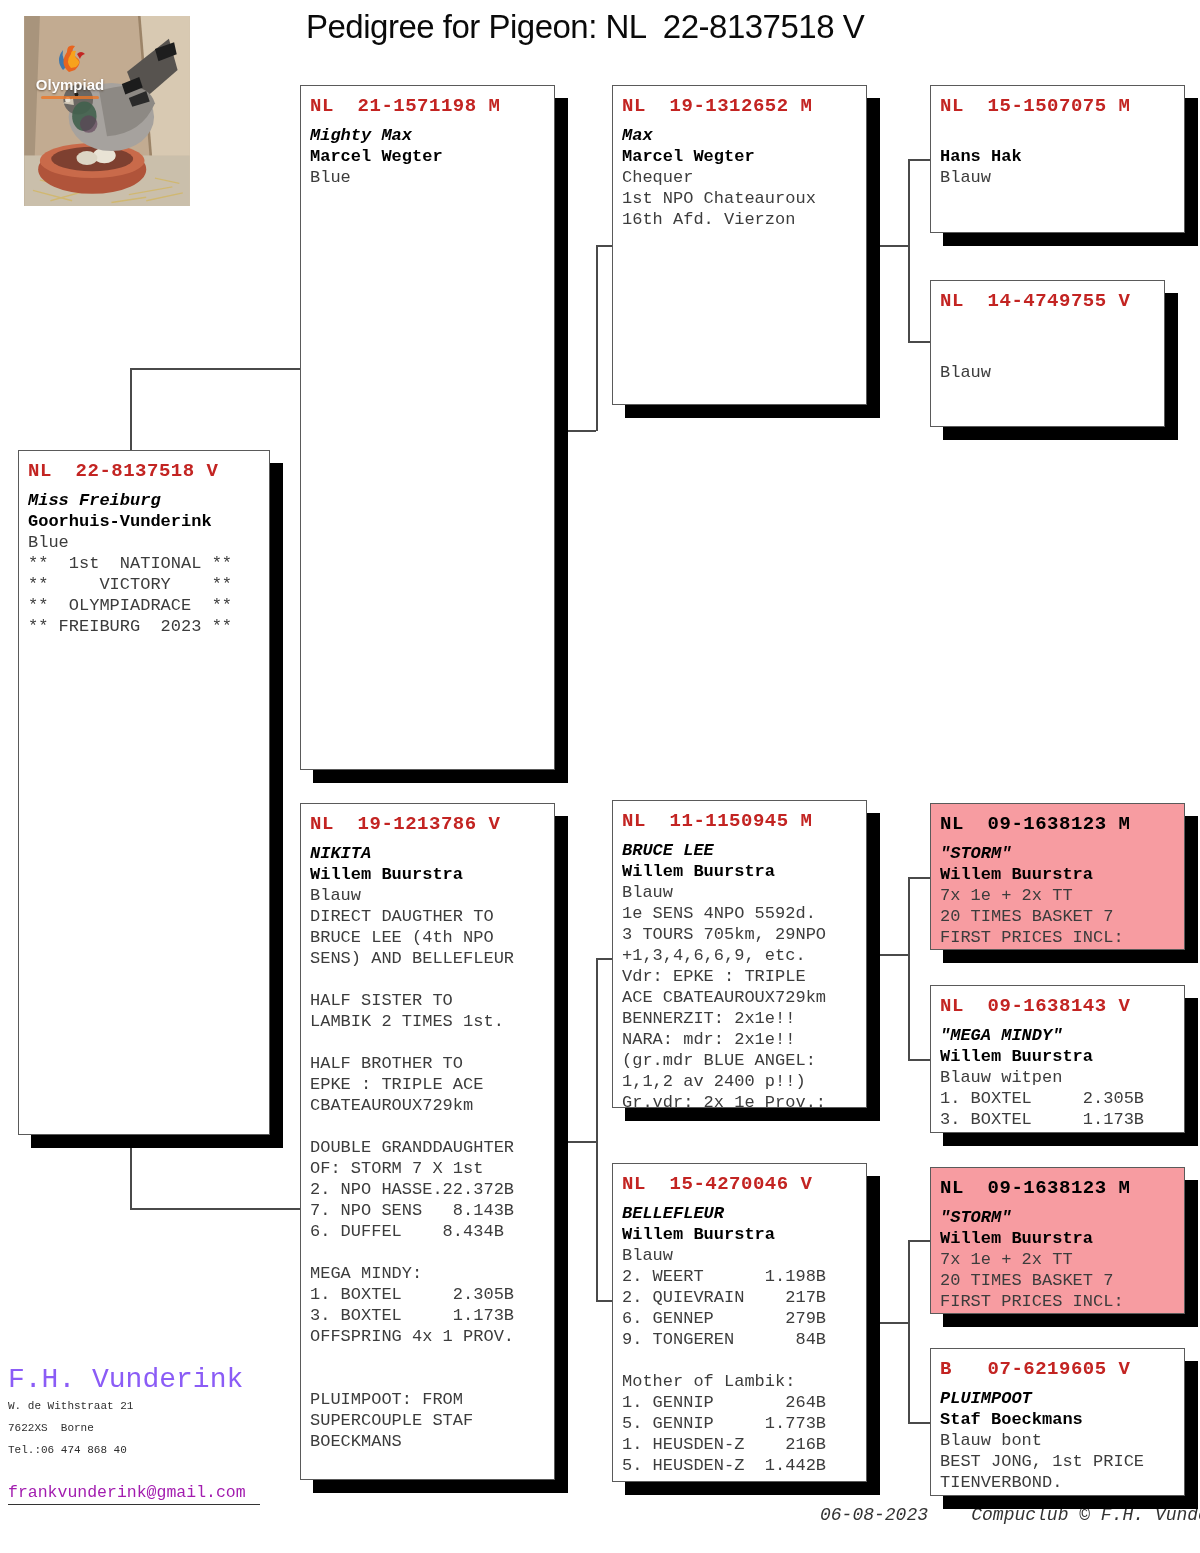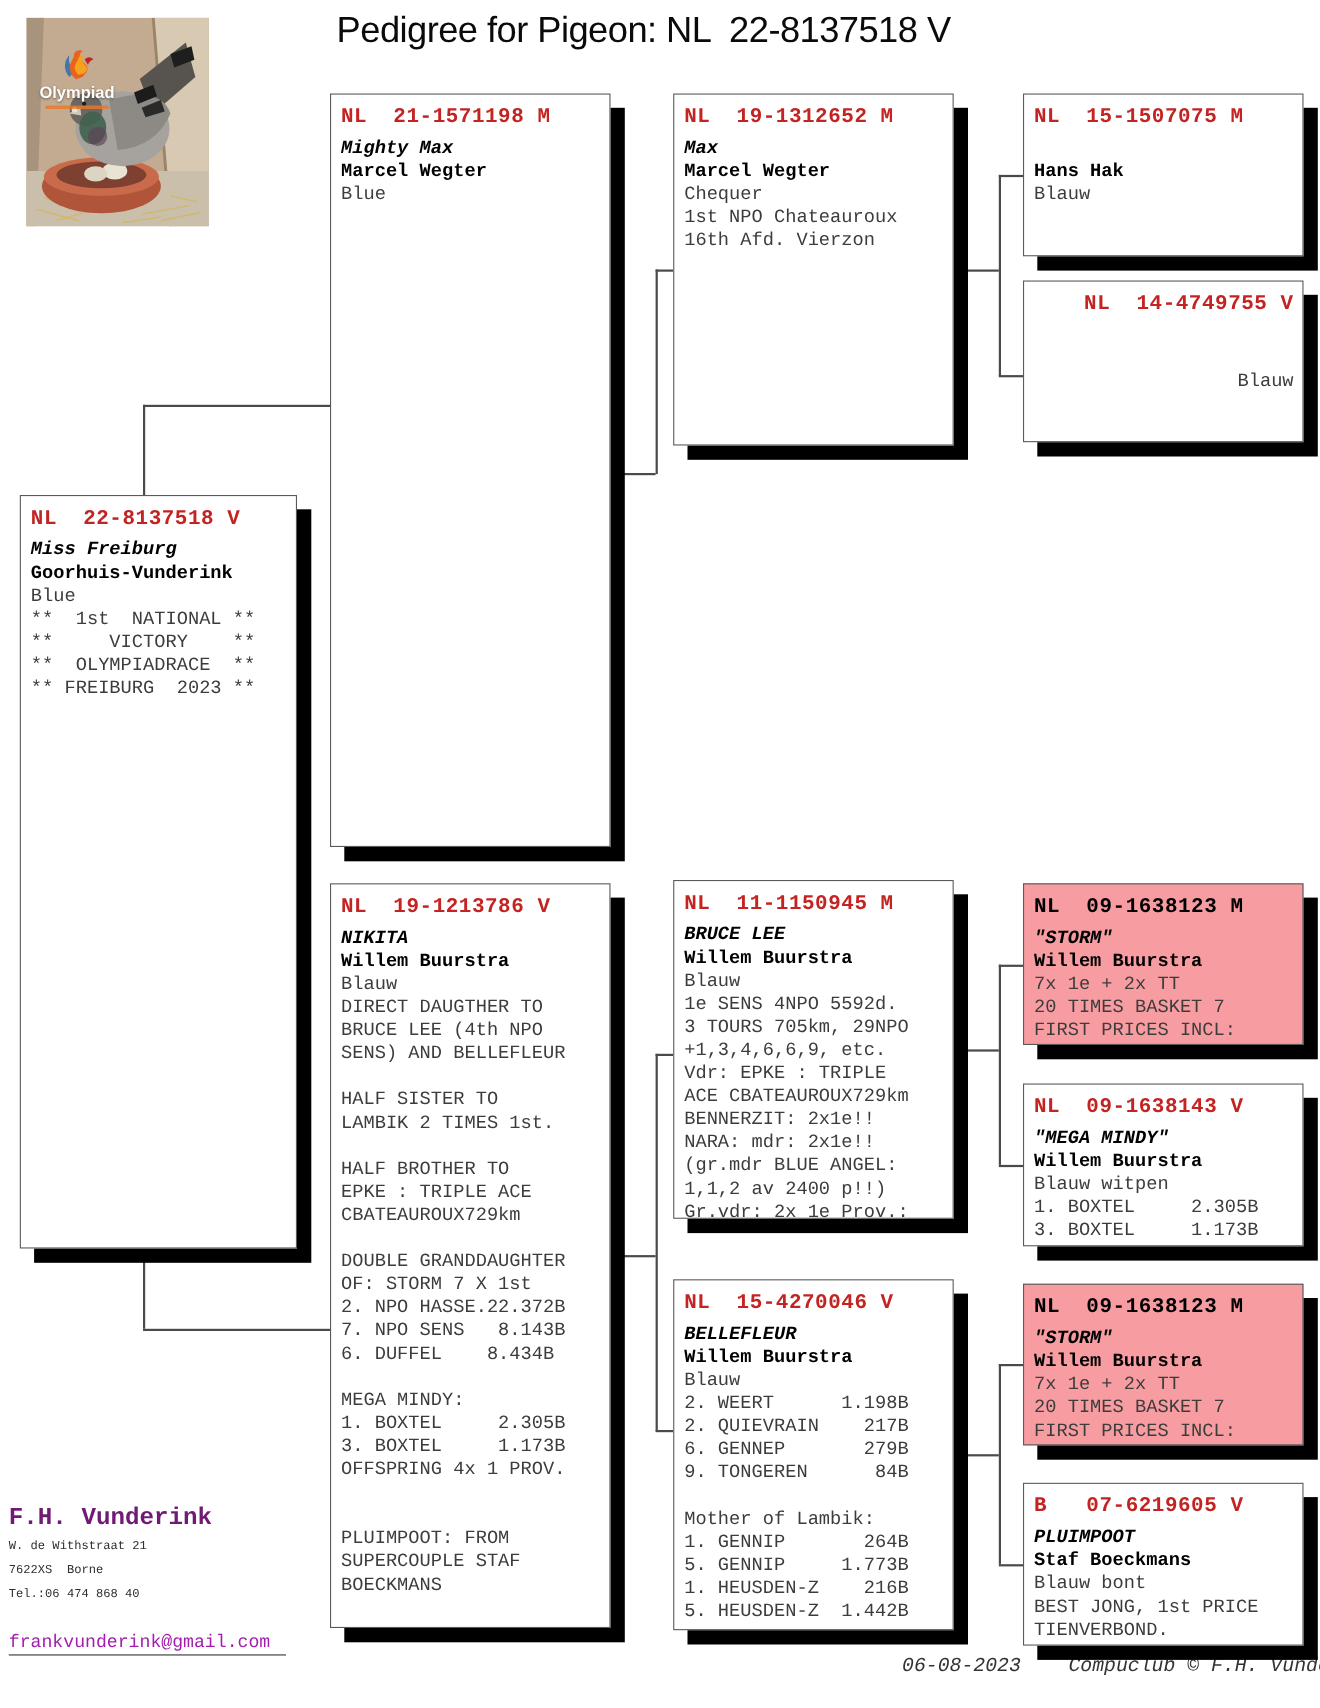--- a/index.html
+++ b/index.html
@@ -37,31 +37,31 @@
   .pbox.highlight .ring{color:#000;}
   .row{font-size:17px;line-height:21px;min-height:21px;white-space:pre;color:var(--txt);}
   .row.pname{font-weight:bold;font-style:italic;color:#000;}
   .row.fancier{font-weight:bold;color:#000;}
   #b0{left:18px;top:450px;width:252px;height:685px;display:flex;flex-direction:column;}
   #b0 .results{margin-top:auto;margin-bottom:22px;}
   #b1{left:300px;top:85px;width:255px;height:685px;}
   #b2{left:300px;top:803px;width:255px;height:677px;}
   #b3{left:612px;top:85px;width:255px;height:320px;}
   #b4{left:930px;top:85px;width:255px;height:148px;}
-  #b5{left:930px;top:255px;width:255px;height:147px;text-align:right;}
+  #b5{left:930px;top:280px;width:235px;height:147px;}
   #b6{left:612px;top:800px;width:255px;height:308px;}
   #b7{left:612px;top:1163px;width:255px;height:319px;}
   #b8{left:930px;top:803px;width:255px;height:147px;}
   #b9{left:930px;top:985px;width:255px;height:148px;}
   #b10{left:930px;top:1167px;width:255px;height:147px;}
   #b11{left:930px;top:1348px;width:255px;height:148px;}
 
   
   #owner{position:absolute;left:8px;top:1365px;}
-  #owner .oname{font-size:22px;font-weight:bold;color:#701a75;line-height:30px;white-space:pre;}
+  #owner .oname{font-size:28px;font-weight:normal;color:#8b5cf6;line-height:30px;white-space:pre;}
   #owner .oline{font-size:11px;line-height:22px;color:#2e2e2e;white-space:pre;}
   #owner .oemail{display:inline-block;margin-top:22px;font-size:16.5px;color:#a21caf;
         border-bottom:1.5px solid #333;padding-right:14px;padding-bottom:2px;text-decoration:none;white-space:pre;}
   #footer{position:absolute;left:820px;top:1505px;width:372px;text-align:right;
         font-size:18px;font-style:italic;color:#333;white-space:pre;}
 </style>
 </head>
 <body>
 
 <div id="page">

